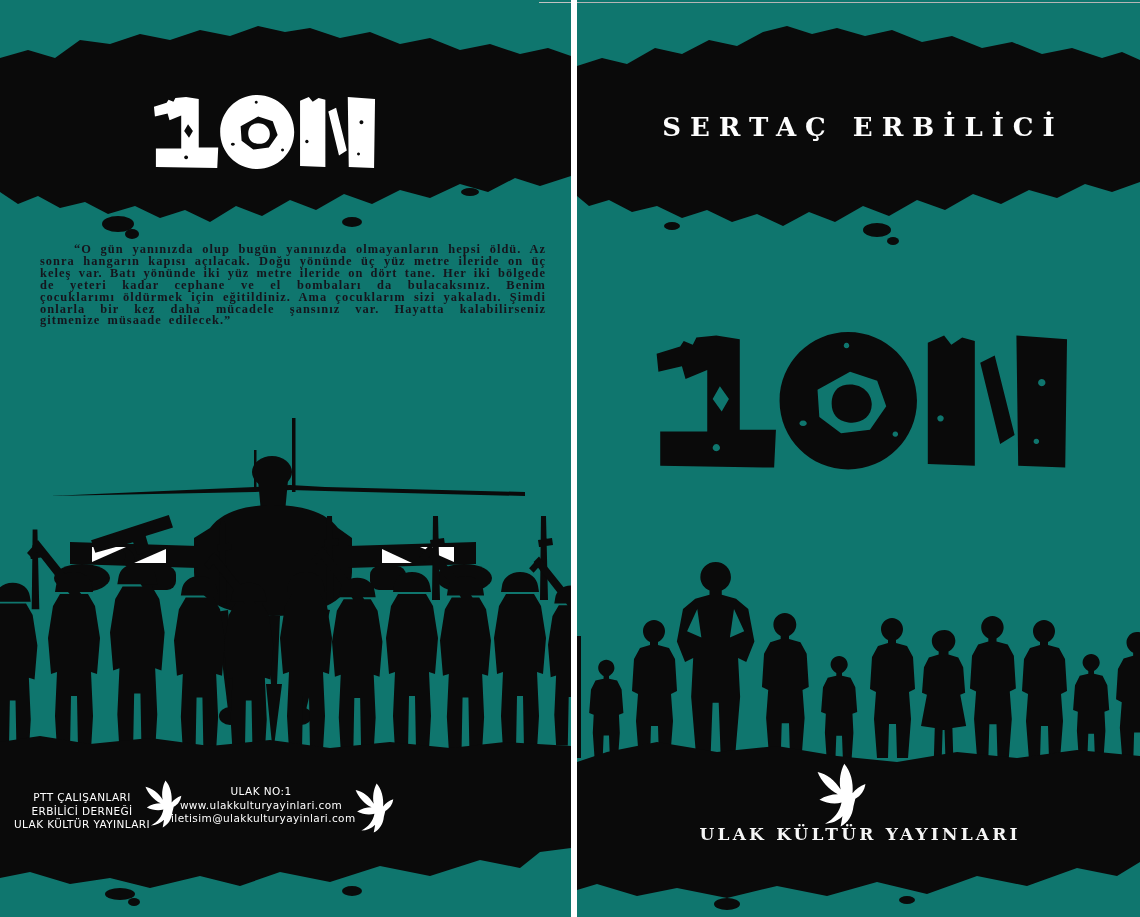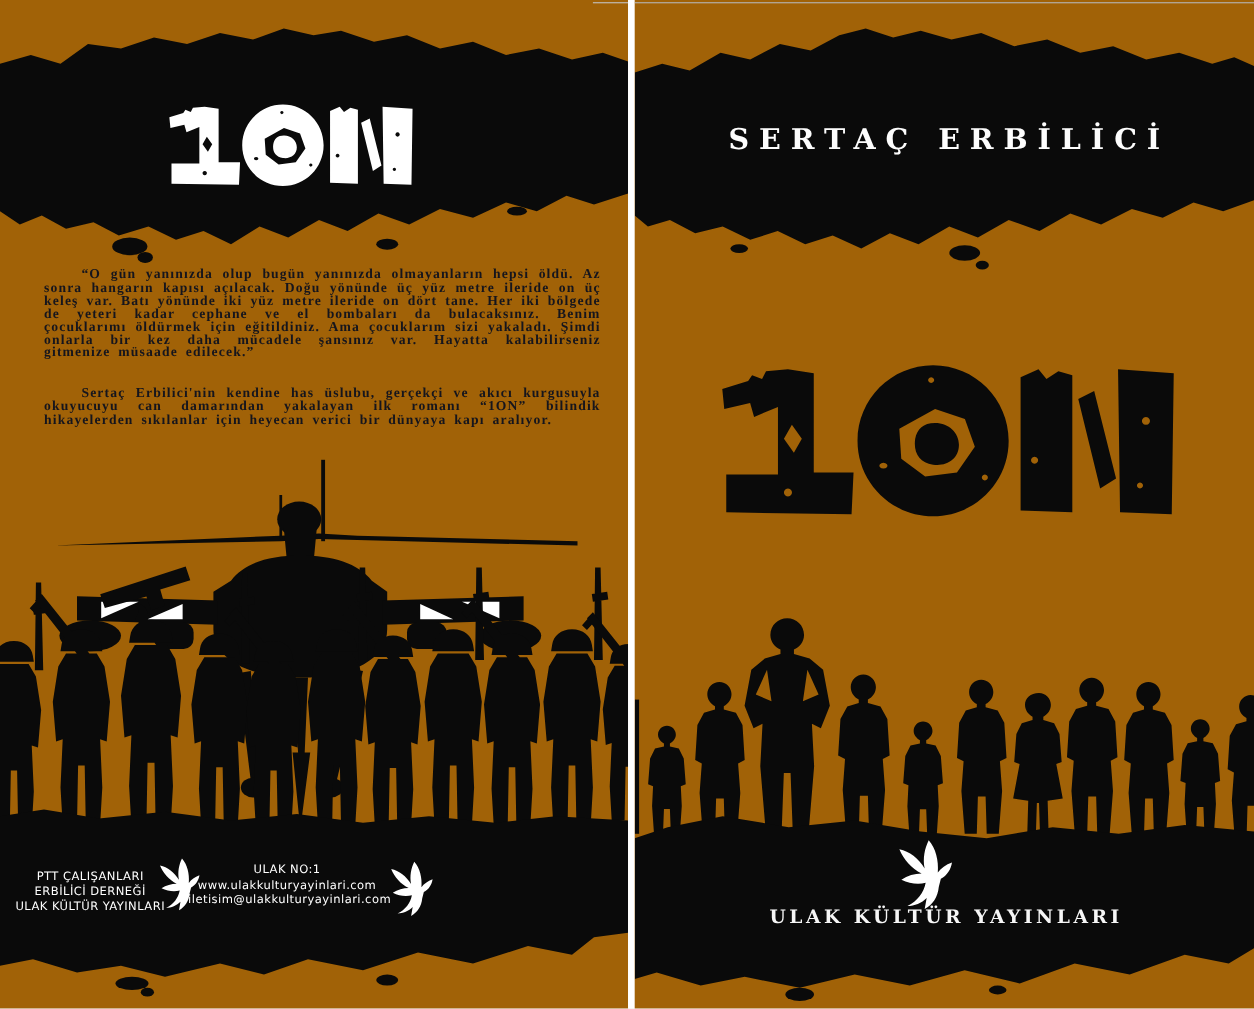--- a/index.html
+++ b/index.html
@@ -1,21 +1,21 @@
 <!DOCTYPE html>
 <html><head>
 <meta charset="utf-8">
 <style>
   * { margin:0; padding:0; box-sizing:border-box; }
   html,body { background:#e8e8e8; }
   .spread {
     position:relative; width:1140px; height:917px; background:#ffffff;
     font-family:"Liberation Serif", serif; overflow:hidden;
   }
-  .page { position:absolute; top:0; height:917px; overflow:hidden; background:#a16207; }
+  .page { position:absolute; top:0; height:917px; overflow:hidden; background:#0f766e; }
   .page-back  { left:0; width:571px; }
   .spine { position:absolute; left:571px; top:0; width:6px; height:917px; background:#ffffff; }
   .page-front { left:577px; width:563px; }
   .art { position:absolute; left:0; top:0; width:100%; height:100%; display:block; }
   .hairline-right { position:absolute; left:0; right:0; top:2px; height:1px; background:#b5b5b5; }
   .hairline-left  { position:absolute; right:0; top:2px; width:32px; height:1px; background:#c2c2c2; }
 
   .sr-only { position:absolute; width:1px; height:1px; overflow:hidden; clip:rect(0 0 0 0); white-space:nowrap; }
 
   
@@ -174,21 +174,20 @@
       </g>
     </svg>
 
     <div class="hairline-left"></div>
 
     <div>
       <span class="sr-only">1ON</span>
     </div>
 
     <p class="quote">“O gün yanınızda olup bugün yanınızda olmayanların hepsi öldü. Az sonra hangarın kapısı açılacak. Doğu yönünde üç yüz metre ileride on üç keleş var. Batı yönünde iki yüz metre ileride on dört tane. Her iki bölgede de yeteri kadar cephane ve el bombaları da bulacaksınız. Benim çocuklarımı öldürmek için eğitildiniz. Ama çocuklarım sizi yakaladı. Şimdi onlarla bir kez daha mücadele şansınız var. Hayatta kalabilirseniz gitmenize müsaade edilecek.”</p>
-    <p class="blurb">Sertaç Erbilici'nin kendine has üslubu, gerçekçi ve akıcı kurgusuyla okuyucuyu can damarından yakalayan ilk romanı “1ON” bilindik hikayelerden sıkılanlar için heyecan verici bir dünyaya kapı aralıyor.</p>
 
     <div class="imprint-left">
       <div>PTT ÇALIŞANLARI</div>
       <div>ERBİLİCİ DERNEĞİ</div>
       <div>ULAK KÜLTÜR YAYINLARI</div>
     </div>
 
     <svg class="imprint-dove dove1" width="40" height="52" viewBox="0 0 58 72">
       <use href="#dove" fill="#ffffff"></use>
     </svg>

